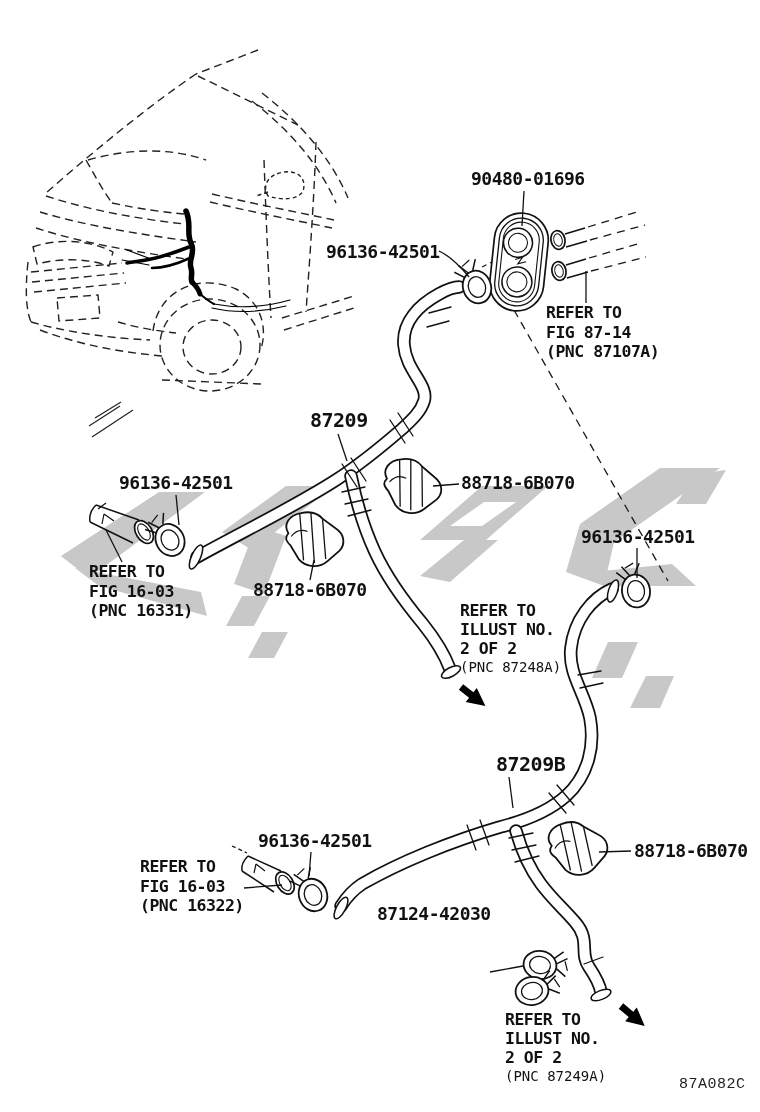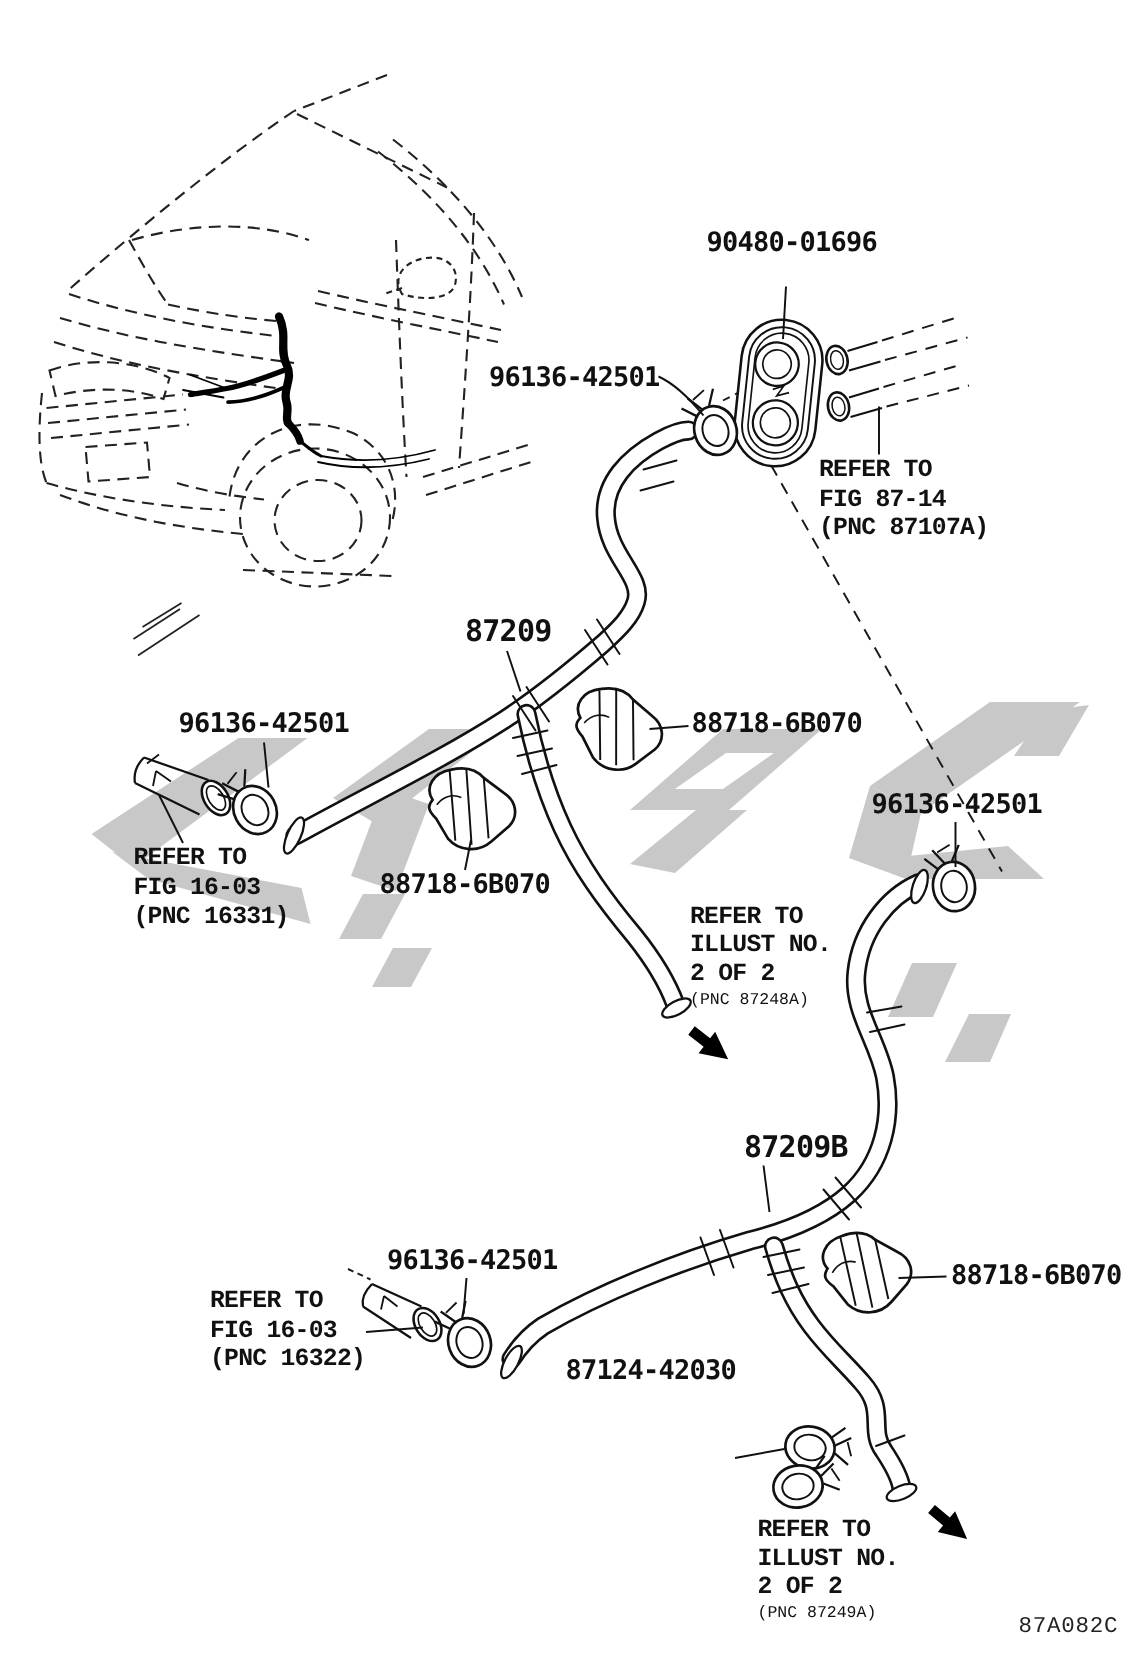--- a/index.html
+++ b/index.html
@@ -3,22 +3,22 @@
 <meta charset="utf-8">
 <style>
   html,body{margin:0;padding:0;background:#fff;}
   .stage{position:relative;width:760px;height:1112px;background:#fff;overflow:hidden;
          font-family:"DejaVu Sans Mono", monospace;}
   .stage svg{position:absolute;left:0;top:0;}
   .plabel{position:absolute;font-weight:bold;font-size:18px;color:#111;
           white-space:nowrap;letter-spacing:-0.5px;line-height:20px;}
   .plabel-lg{font-size:20px;}
   .note{position:absolute;font-weight:bold;font-size:16.5px;line-height:19.5px;
-        color:#111;white-space:nowrap;letter-spacing:-0.5px;font-family:Liberation Mono, monospace;}
-  .pnc-light{font-weight:normal;font-size:11px;letter-spacing:0;}
+        color:#111;white-space:nowrap;letter-spacing:-0.5px;}
+  .pnc-light{font-weight:normal;font-size:14px;letter-spacing:0;}
   .figcode{position:absolute;font-weight:normal;font-size:15px;color:#222;letter-spacing:0.5px;font-family:Liberation Mono, monospace;}
 </style>
 </head>
 <body>
 
 <div class="stage">
 
 <svg width="760" height="1112" viewBox="0 0 760 1112">
   <defs>
     <g id="clampS">
@@ -231,21 +231,21 @@
     <path d="M 311 852 L 309 876"></path>
     <path d="M 244 888 L 282 885"></path>
     <path d="M 631 851 L 599 852"></path>
     <path d="M 490 972 L 523 966"></path>
   </g>
 
   <use href="#arrowG" transform="translate(461,687) rotate(38)"></use>
   <use href="#arrowG" transform="translate(621,1006) rotate(40)"></use>
 </svg>
 
-<div class="plabel" style="left:471px;top:152px">90480-01696</div>
+<div class="plabel" style="left:471px;top:169px">90480-01696</div>
 <div class="plabel" style="left:326px;top:242px">96136-42501</div>
 <div class="plabel plabel-lg" style="left:310px;top:410px">87209</div>
 <div class="plabel" style="left:119px;top:473px">96136-42501</div>
 <div class="plabel" style="left:461px;top:473px">88718-6B070</div>
 <div class="plabel" style="left:253px;top:580px">88718-6B070</div>
 <div class="plabel" style="left:581px;top:527px">96136-42501</div>
 <div class="plabel plabel-lg" style="left:496px;top:754px">87209B</div>
 <div class="plabel" style="left:258px;top:831px">96136-42501</div>
 <div class="plabel" style="left:634px;top:841px">88718-6B070</div>
 <div class="plabel" style="left:377px;top:904px">87124-42030</div>

